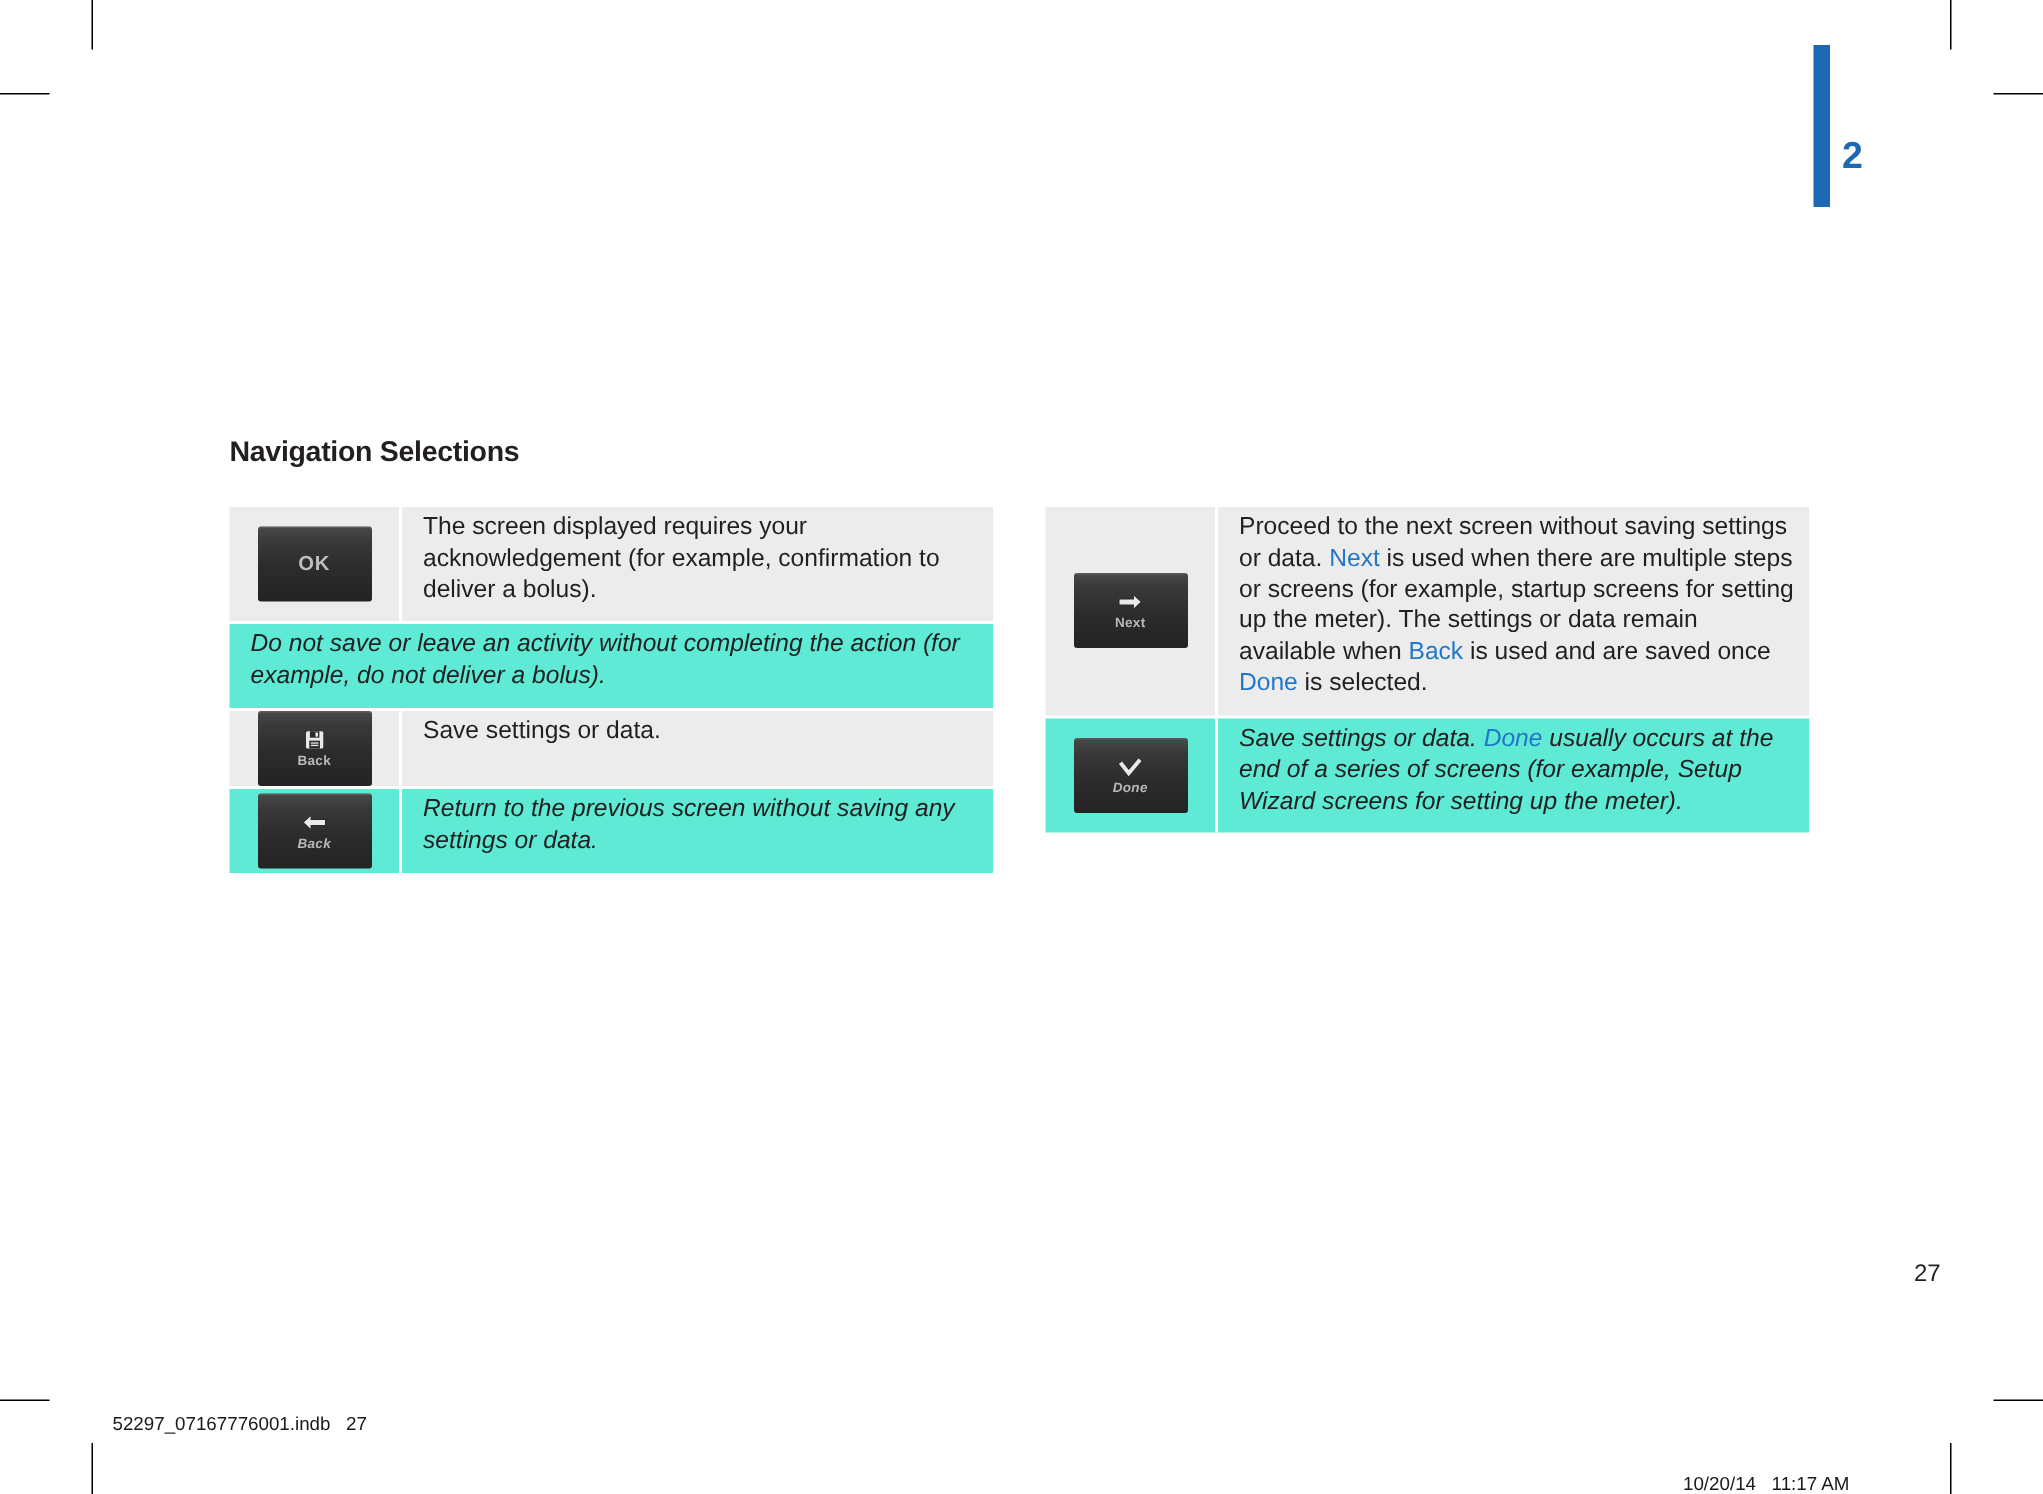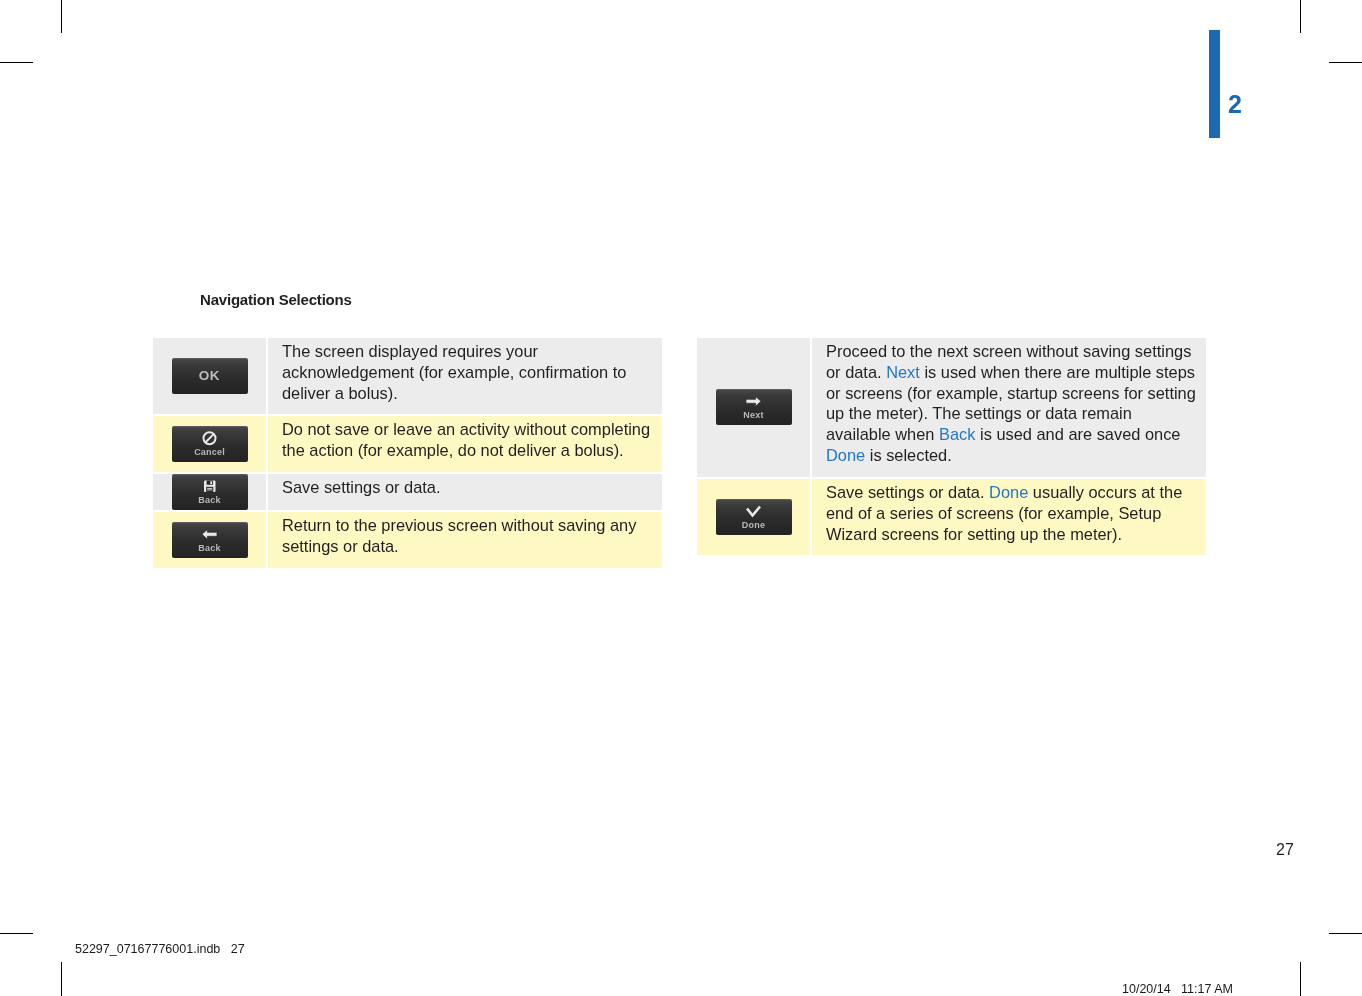--- a/index.html
+++ b/index.html
@@ -51,25 +51,24 @@
     color: #1b68b3;
     line-height: 1;
     letter-spacing: -0.5px;
   }
 
   
   .section-heading {
     position: absolute;
     left: 153px;
     top: 291px;
-    font-size: 15px;
+    font-size: 19px;
     font-weight: bold;
     color: #231f20;
     letter-spacing: -0.2px;
-    margin-left: 47px;
   }
 
   
   .nav-table {
     position: absolute;
     border-collapse: separate;
     border-spacing: 0;
   }
   .table-left  { left: 153px; top: 338px; width: 509px; }
   .table-right { left: 697px; top: 338px; width: 509px; }
@@ -88,28 +87,28 @@
   }
   .cell-text {
     flex: 1 1 auto;
     padding: 3px 10px 11px 14px;
     box-sizing: border-box;
     font-size: 16.4px;
     line-height: 1.27;
     color: #231f20;
   }
   .row-a .cell-icon, .row-a .cell-text { background: #ececec; }
-  .row-b .cell-icon, .row-b .cell-text { background: #fef9c3; }
+  .row-b .cell-icon, .row-b .cell-text { background: #5eead4; font-style: italic; }
 
   .hl { color: #2277c8; }
 
   
   .devbtn {
     width: 76px;
-    height: 36px;
+    height: 50px;
     border-radius: 2px;
     background: linear-gradient(to bottom, #4a4a4a 0%, #3a3a3a 18%, #2c2c2c 55%, #232323 100%);
     display: flex;
     flex-direction: column;
     align-items: center;
     justify-content: center;
     box-shadow: inset 0 1px 0 rgba(255,255,255,0.10);
   }
   .devbtn .btn-label {
     font-size: 9px;
@@ -150,31 +149,20 @@
 <div class="nav-table table-left" id="table-left">
     <div class="nav-row row-a">
       <div class="cell-icon">
         <div class="devbtn text-only">
           <span class="btn-label">OK</span>
         </div>
       </div>
       <div class="cell-text"><span>The screen displayed requires your acknowledgement (for example, confirmation to deliver a bolus).</span></div>
     </div>
     <div class="nav-row row-b">
-      <div class="cell-icon">
-        <div class="devbtn">
-          <span class="btn-glyph">
-            <svg width="17" height="15" viewBox="0 0 17 15">
-              <circle cx="8.5" cy="7.3" r="6" fill="none" stroke="#e9e9e9" stroke-width="2"></circle>
-              <line x1="4.6" y1="11.2" x2="12.4" y2="3.4" stroke="#e9e9e9" stroke-width="2"></line>
-            </svg>
-          </span>
-          <span class="btn-label">Cancel</span>
-        </div>
-      </div>
       <div class="cell-text"><span>Do not save or leave an activity without completing the action (for example, do not deliver a bolus).</span></div>
     </div>
     <div class="nav-row row-a">
       <div class="cell-icon">
         <div class="devbtn">
           <span class="btn-glyph">
             <svg width="17" height="15" viewBox="0 0 17 15">
               <rect x="3" y="1.5" width="11.5" height="11.5" rx="1" fill="#e9e9e9"></rect>
               <rect x="5.6" y="1.5" width="6.3" height="4.3" fill="#2a2a2a"></rect>
               <rect x="9.3" y="2.3" width="1.7" height="2.8" fill="#e9e9e9"></rect>

